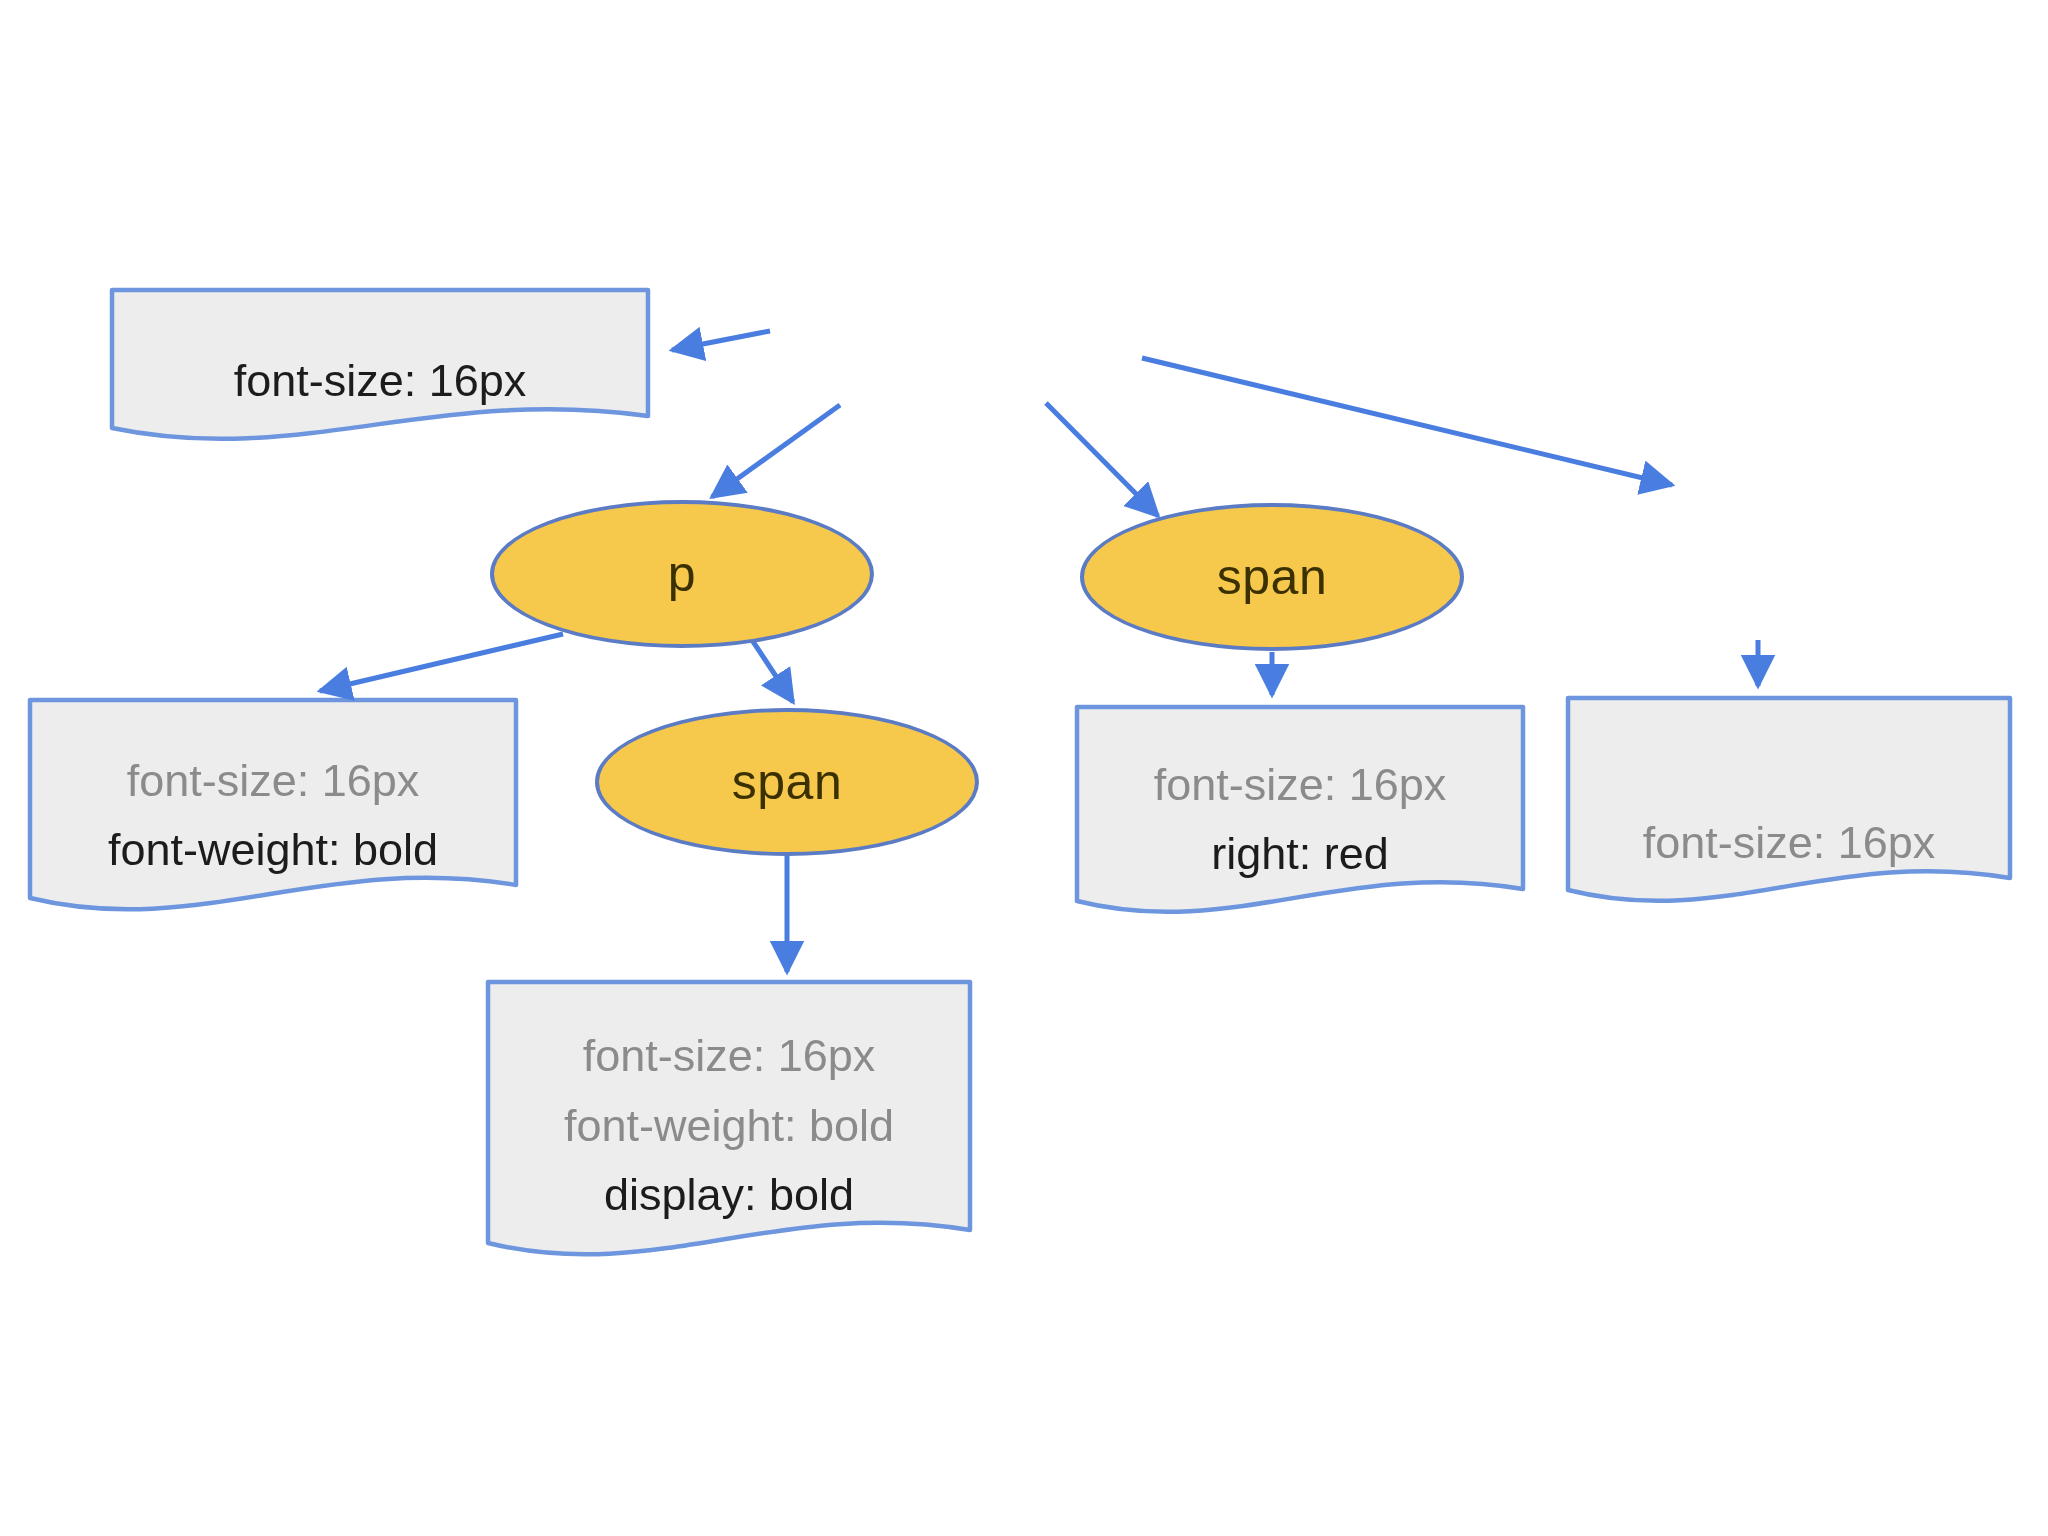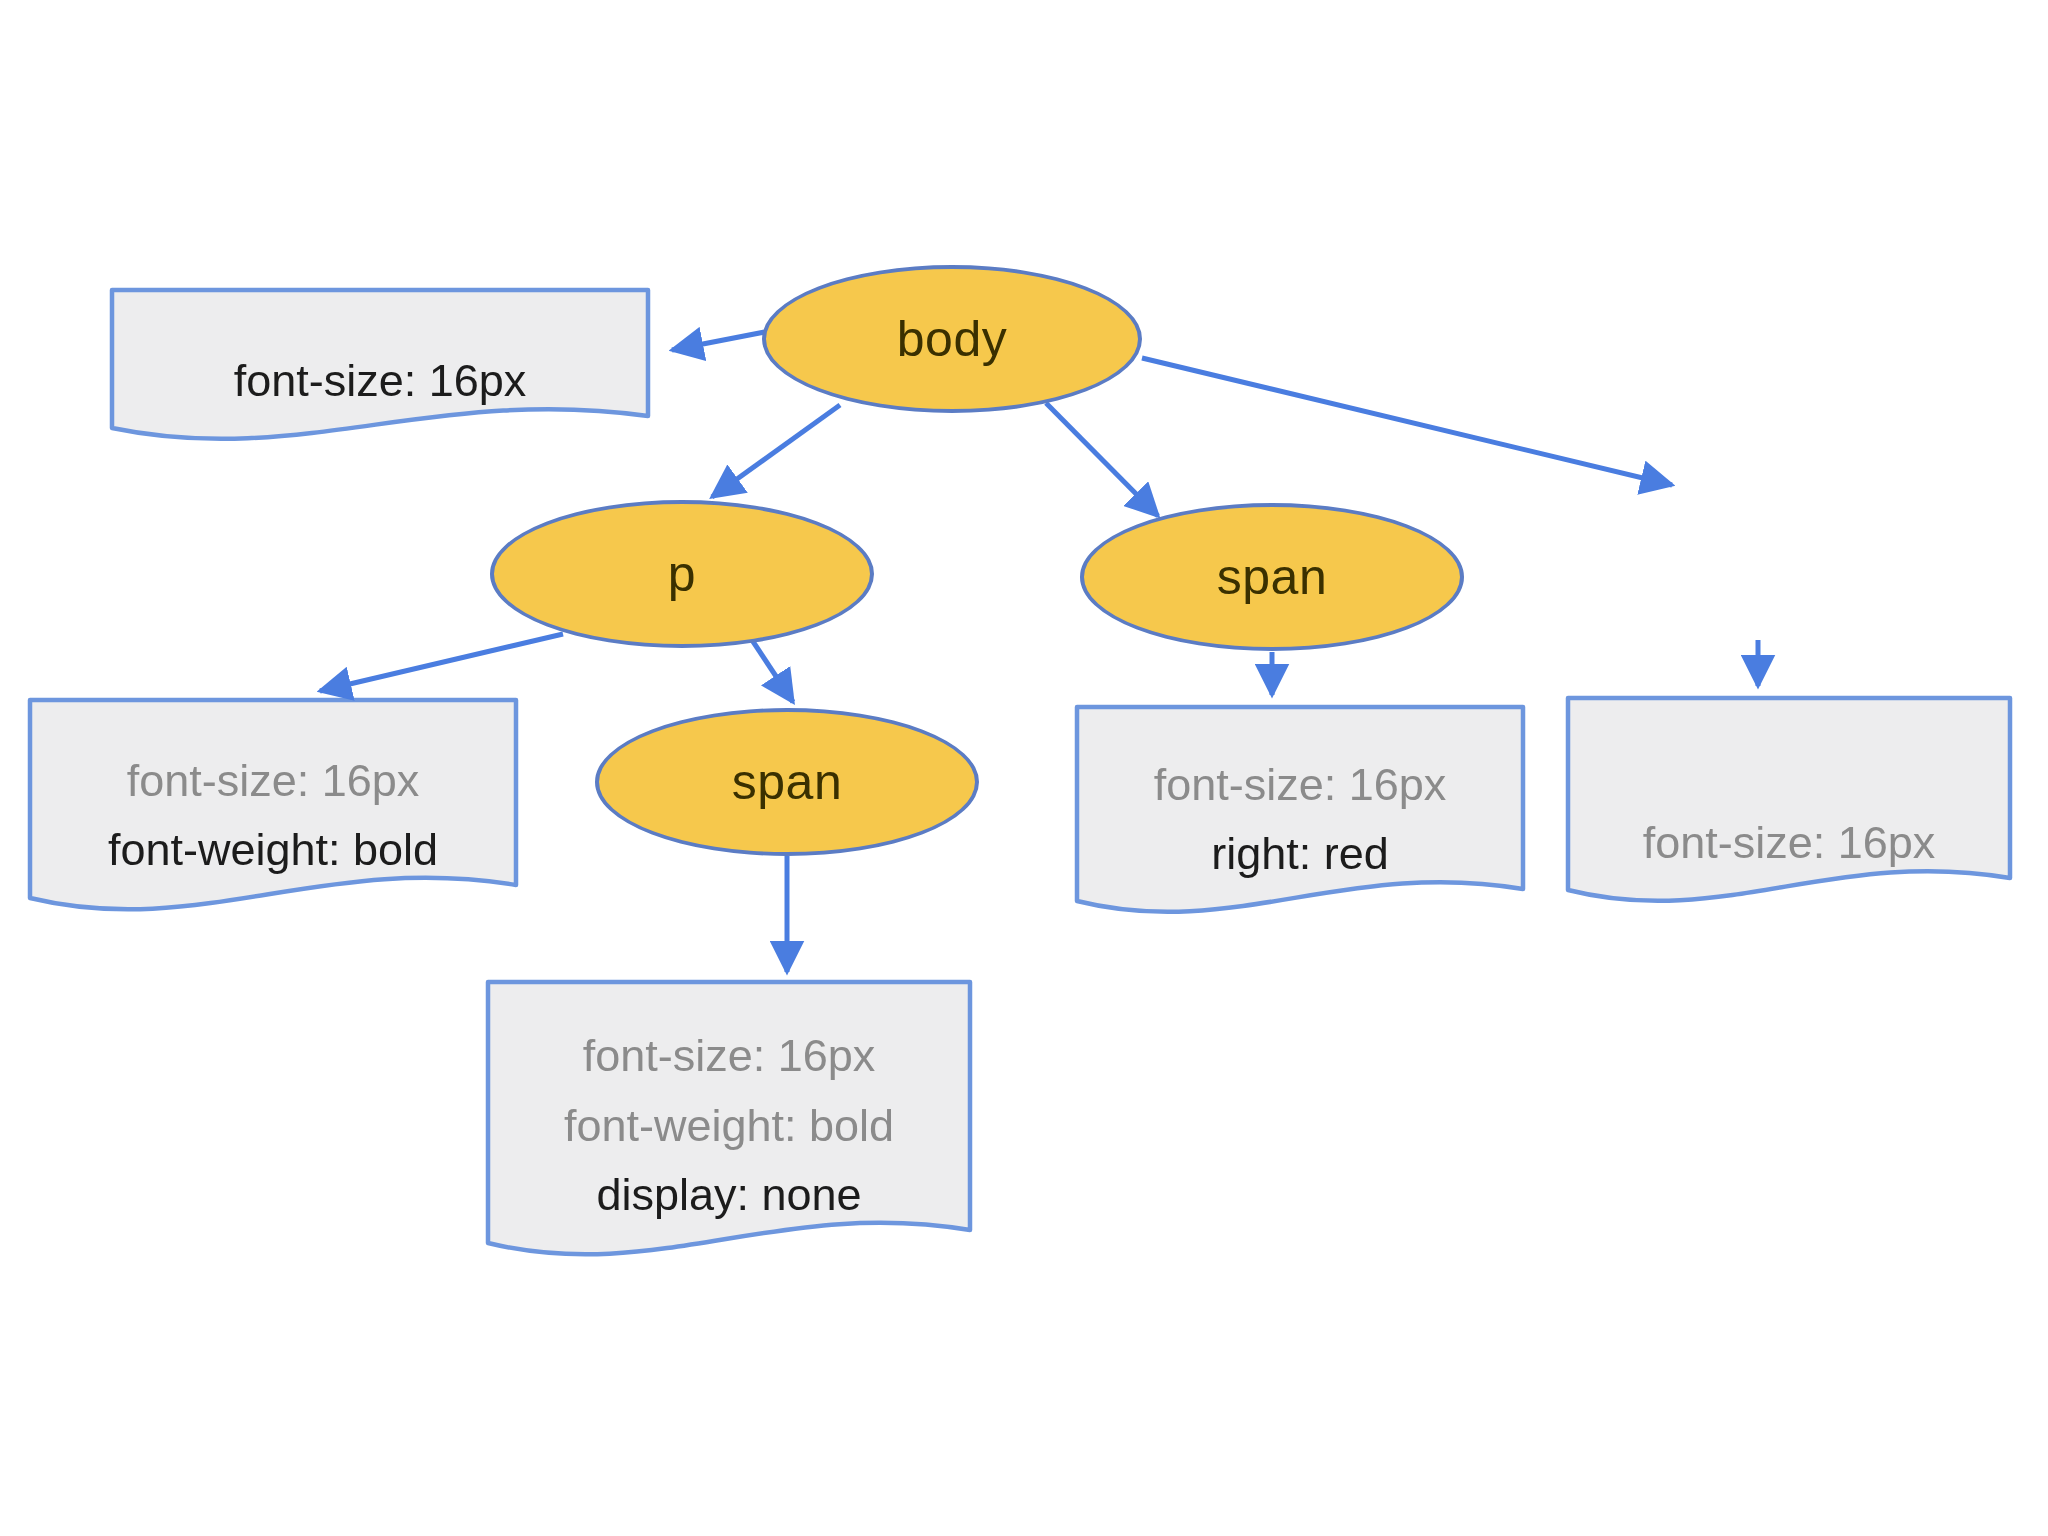--- a/index.html
+++ b/index.html
@@ -77,23 +77,20 @@
     <line class="edge" x1="840" y1="405" x2="712" y2="497" marker-end="url(#arrowhead)"></line>
     <line class="edge" x1="1046" y1="403" x2="1158" y2="516" marker-end="url(#arrowhead)"></line>
     <line class="edge" x1="1142" y1="358" x2="1672" y2="485" marker-end="url(#arrowhead)"></line>
     <line class="edge" x1="563" y1="634" x2="320" y2="691" marker-end="url(#arrowhead)"></line>
     <line class="edge" x1="752" y1="640" x2="793" y2="702" marker-end="url(#arrowhead)"></line>
     <line class="edge" x1="787" y1="856" x2="787" y2="972" marker-end="url(#arrowhead)"></line>
     <line class="edge" x1="1272" y1="652" x2="1272" y2="695" marker-end="url(#arrowhead)"></line>
     <line class="edge" x1="1758" y1="640" x2="1758" y2="686" marker-end="url(#arrowhead)"></line>
   </svg>
 
-  <div class="node" style="left:762px; top:265px; width:380px; height:148px;">
-    <span class="node-label">body</span>
-  </div>
 
   <div class="node" style="left:490px; top:500px; width:384px; height:148px;">
     <span class="node-label">p</span>
   </div>
 
   <div class="node" style="left:595px; top:708px; width:384px; height:148px;">
     <span class="node-label">span</span>
   </div>
 
   <div class="node" style="left:1080px; top:503px; width:384px; height:148px;">
@@ -106,21 +103,21 @@
   </div>
 
   <div class="note-text" style="left:30px; top:700px; width:486px; height:185px;">
     <div class="note-line inherited">font-size: 16px</div>
     <div class="note-line own">font-weight: bold</div>
   </div>
 
   <div class="note-text" style="left:488px; top:982px; width:482px; height:248px;">
     <div class="note-line inherited">font-size: 16px</div>
     <div class="note-line inherited">font-weight: bold</div>
-    <div class="note-line own">display: none</div>
+    <div class="note-line own">display: bold</div>
   </div>
 
   <div class="note-text" style="left:1077px; top:707px; width:446px; height:182px;">
     <div class="note-line inherited">font-size: 16px</div>
     <div class="note-line own">right: red</div>
   </div>
 
   <div class="note-text" style="left:1568px; top:698px; width:442px; height:180px;">
     <div class="note-line inherited">font-size: 16px</div>
   </div>

